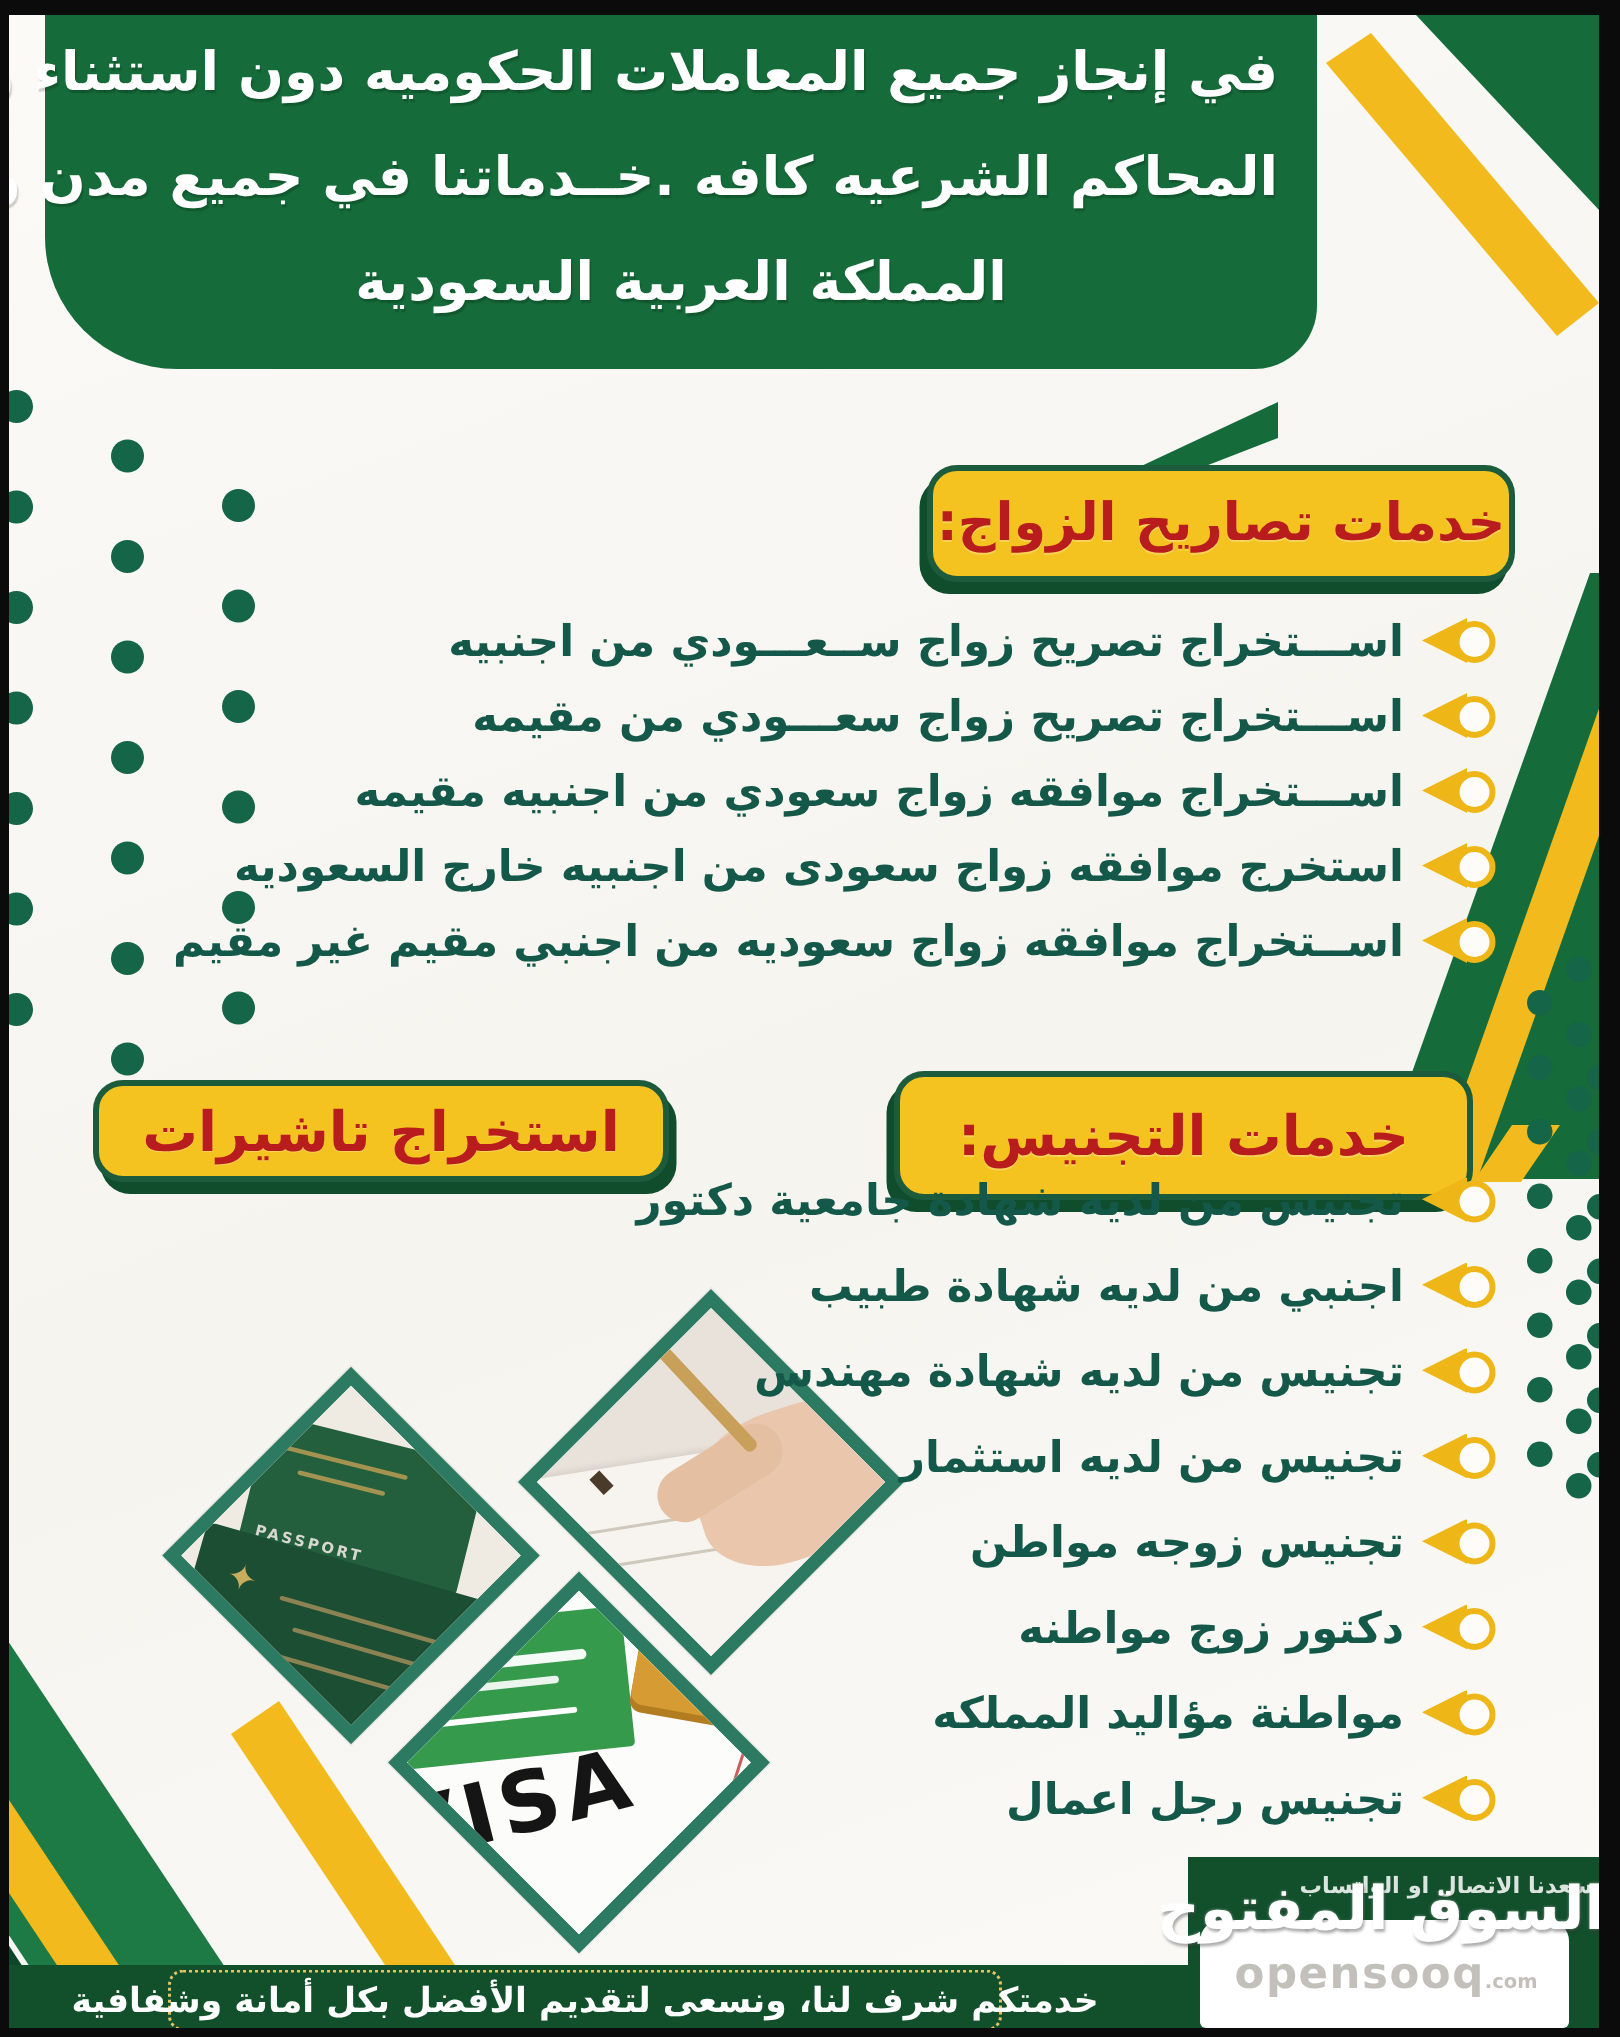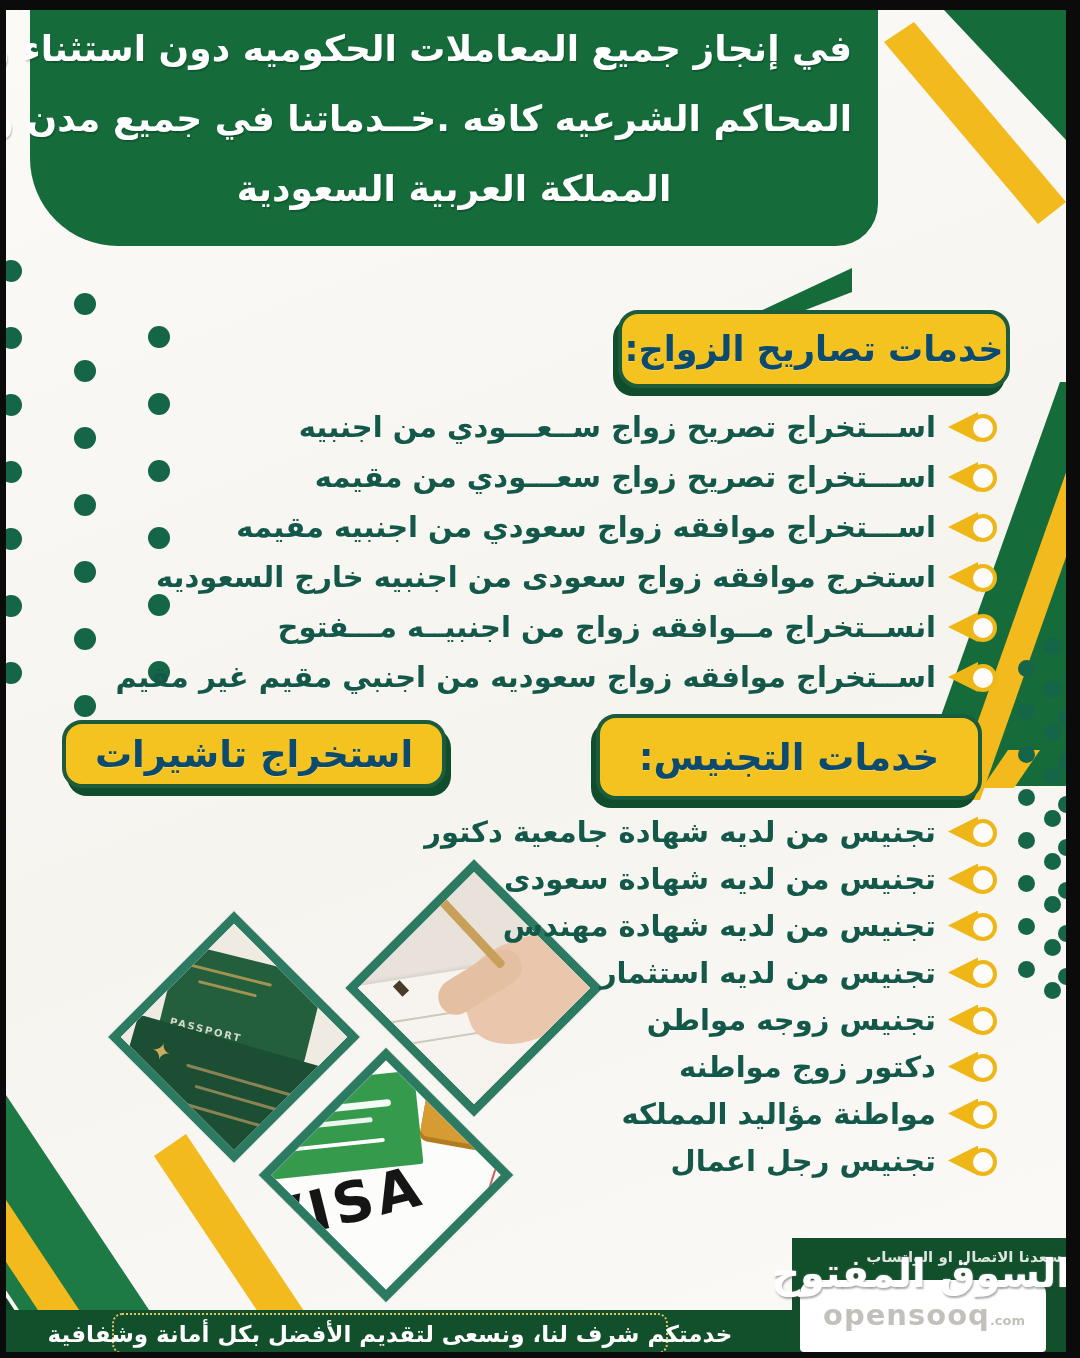--- a/index.html
+++ b/index.html
@@ -43,38 +43,38 @@
   .bl-dark{clip-path:polygon(-10px 1272px,140px 1500px,-10px 1500px);background:#0d472a;z-index:1;}
   .bl-yellow2{clip-path:polygon(148px 1146px,180px 1124px,320px 1334px,288px 1356px);background:#f2ba1d;z-index:1;}
 
   
   .dot{position:absolute;background:#156549;border-radius:50%;}
   .dots-layer{position:absolute;inset:0;z-index:1;pointer-events:none;}
 
   
   .badge{
     position:absolute;background:#f4c31f;border:4px solid #1c5c3c;border-radius:20px;
-    color:#0c4a6e;font-weight:bold;display:flex;align-items:center;justify-content:center;
+    color:#b91c1c;font-weight:bold;display:flex;align-items:center;justify-content:center;
     direction:rtl;z-index:3;box-sizing:border-box;white-space:nowrap;
     text-shadow:0 1px 0 rgba(255,255,255,.25);
   }
   .badge-marriage{left:612px;top:300px;width:392px;height:78px;font-size:35px;box-shadow:-5px 8px 0 #0f4d2c;}
   .badge-visa{left:56px;top:710px;width:384px;height:68px;font-size:37px;box-shadow:5px 8px 0 #0f4d2c;}
   .badge-natural{left:590px;top:704px;width:386px;height:86px;font-size:37px;box-shadow:-5px 8px 0 #0f4d2c;}
 
   
   .svc-list{position:absolute;right:70px;display:flex;flex-direction:column;align-items:flex-start;direction:rtl;z-index:3;}
   .svc-row{display:flex;align-items:center;gap:12px;direction:rtl;}
   .svc-row .txt{
     color:#14584a;font-weight:bold;font-size:29px;white-space:nowrap;
     direction:rtl;
   }
   .list-marriage{top:392px;}
   .list-marriage .svc-row{height:50px;}
-  .list-natural{top:798px;}
+  .list-natural{top:766px;gap:10px;}
   .list-natural .svc-row{height:47px;}
 
   .bullet{position:relative;width:48px;height:34px;flex:0 0 48px;}
   .bullet .tri{
     position:absolute;left:0;top:2px;width:30px;height:30px;background:#eeb616;
     clip-path:polygon(100% 0,100% 100%,0 50%);
   }
   .bullet .circ{
     position:absolute;left:21px;top:4px;width:20px;height:20px;border-radius:50%;
     border:4px solid #eeb616;background:#fdfcf8;
@@ -240,45 +240,38 @@
           <span class="tri"></span>
           <span class="circ"></span>
         </span>
       <span class="txt">استخرج موافقه زواج سعودى من اجنبيه خارج السعوديه</span>
     </div>
     <div class="svc-row">
       <span class="bullet">
           <span class="tri"></span>
           <span class="circ"></span>
         </span>
-      <span class="txt">انســتخراج مــوافقه زواج من اجنبيــه مـــفتوح</span>
-    </div>
-    <div class="svc-row">
-      <span class="bullet">
-          <span class="tri"></span>
-          <span class="circ"></span>
-        </span>
       <span class="txt">اســتخراج موافقه زواج سعوديه من اجنبي مقيم غير مقيم</span>
     </div>
   </div>
 
   <div class="svc-list list-natural">
     <div class="svc-row">
       <span class="bullet">
           <span class="tri"></span>
           <span class="circ"></span>
         </span>
       <span class="txt">تجنيس من لديه شهادة جامعية دكتور</span>
     </div>
     <div class="svc-row">
       <span class="bullet">
           <span class="tri"></span>
           <span class="circ"></span>
         </span>
-      <span class="txt">تجنيس من لديه شهادة سعودى</span>
+      <span class="txt">اجنبي من لديه شهادة طبيب</span>
     </div>
     <div class="svc-row">
       <span class="bullet">
           <span class="tri"></span>
           <span class="circ"></span>
         </span>
       <span class="txt">تجنيس من لديه شهادة مهندس</span>
     </div>
     <div class="svc-row">
       <span class="bullet">

